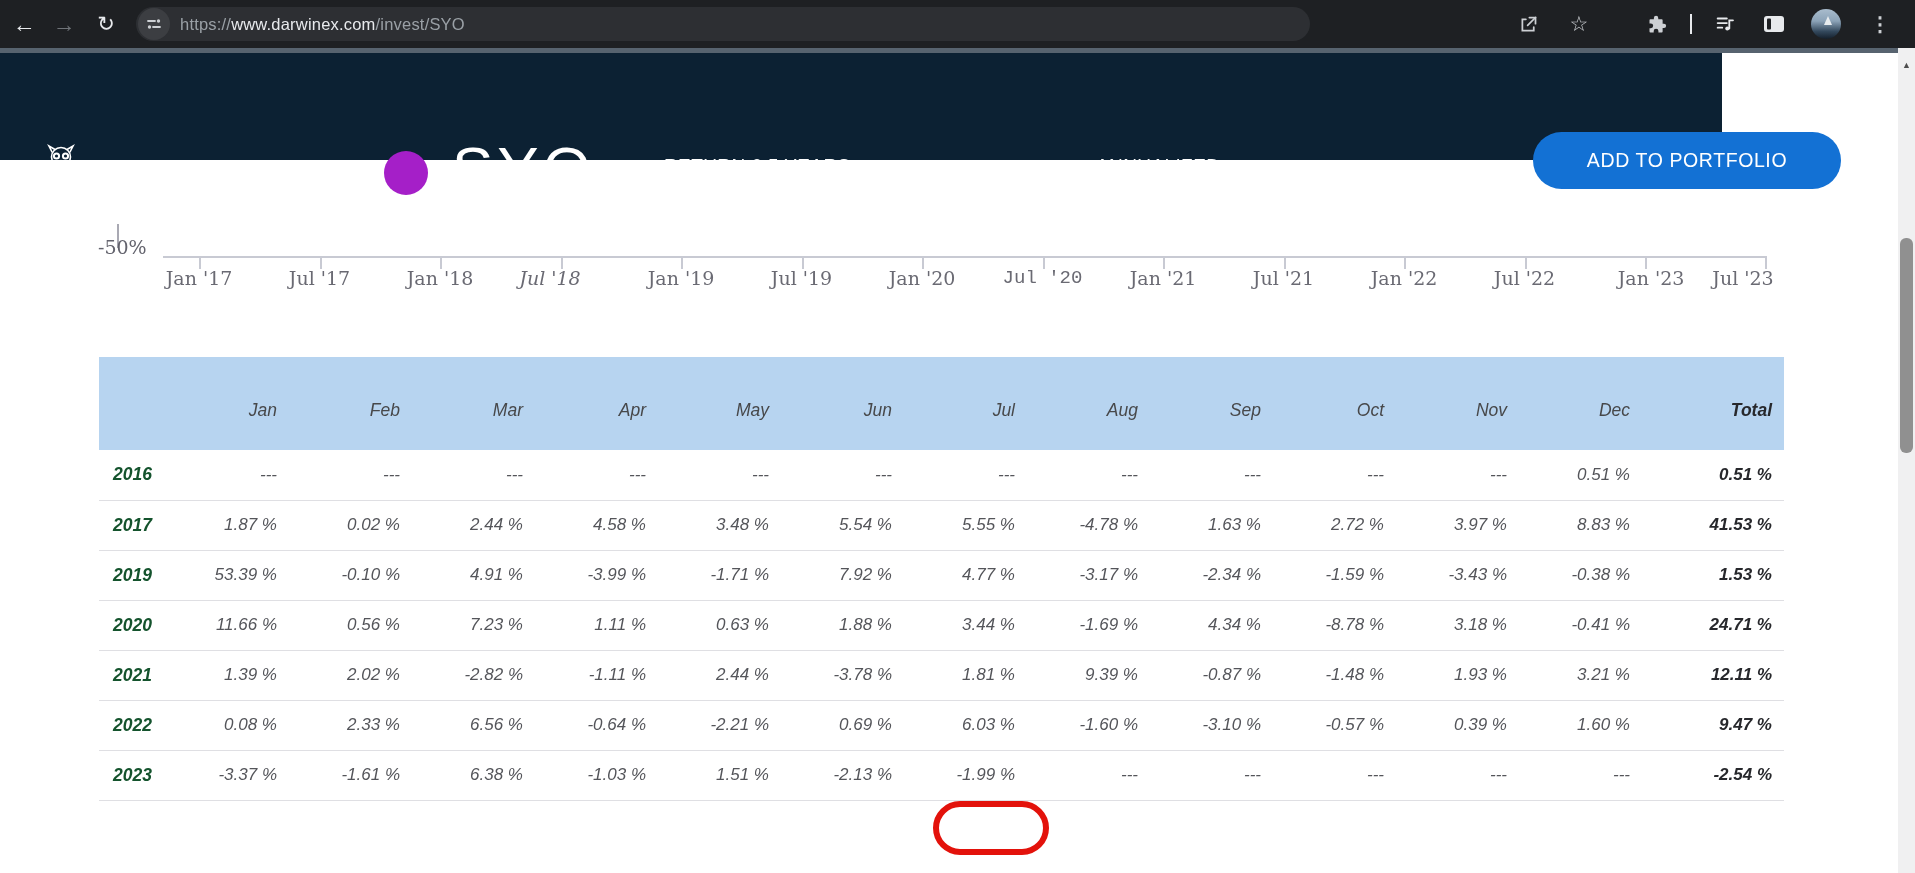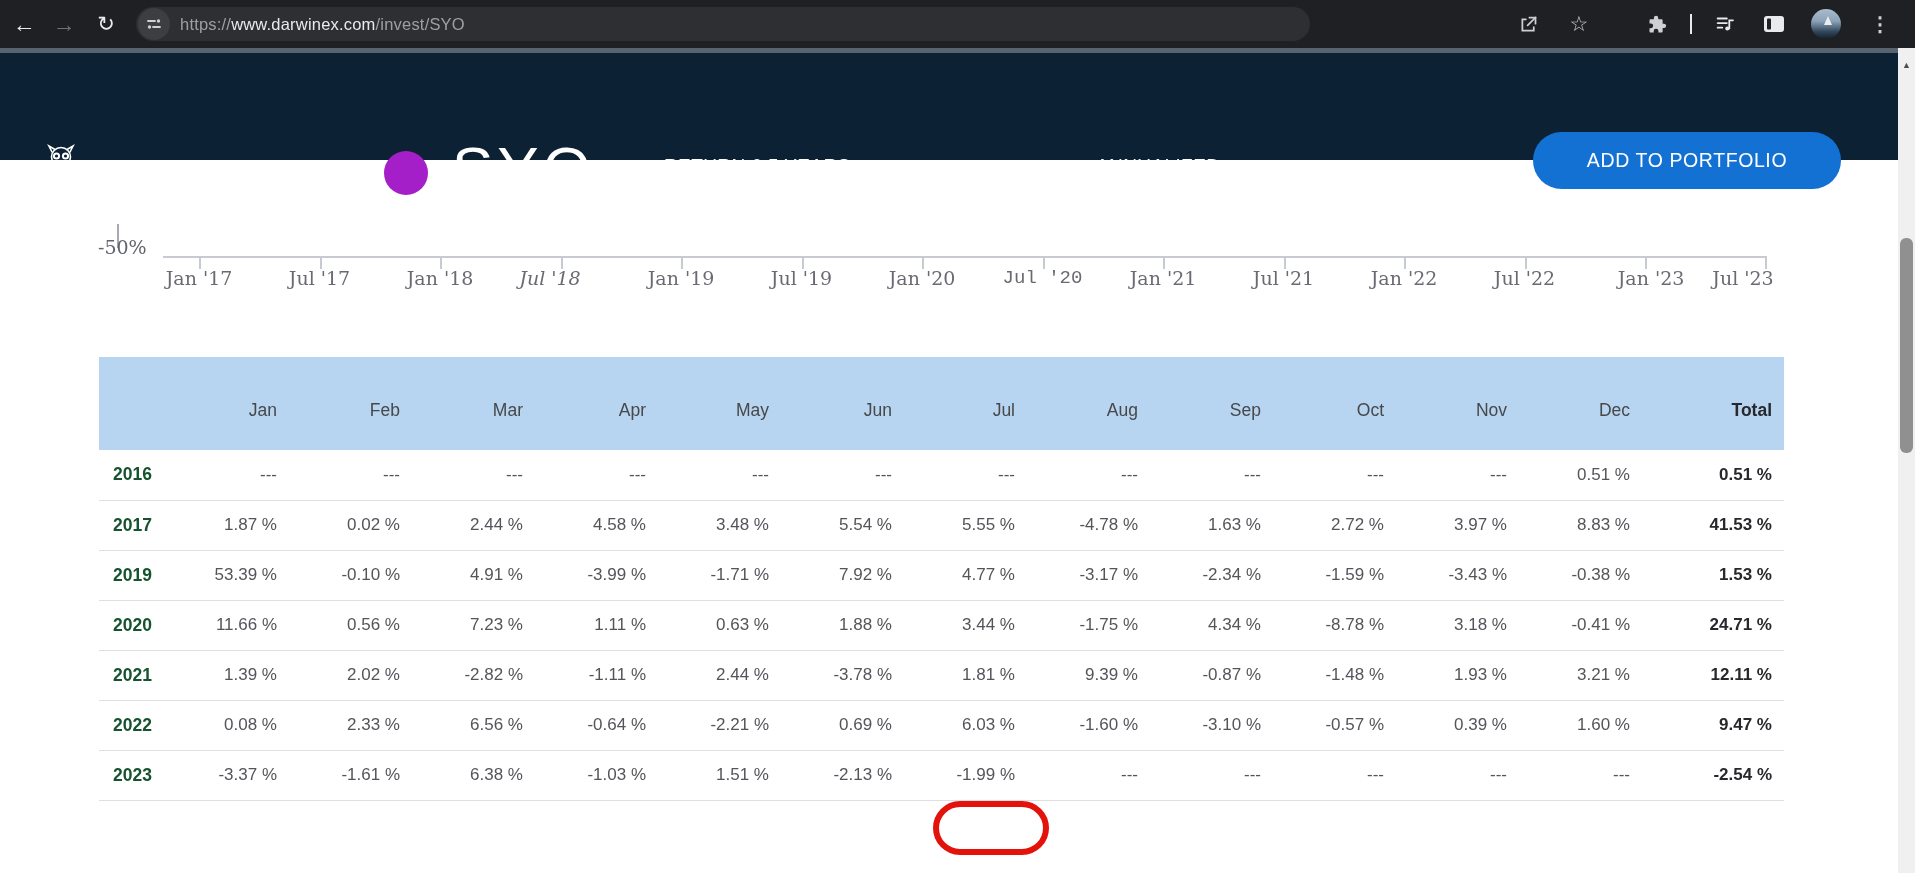--- a/index.html
+++ b/index.html
@@ -27,21 +27,21 @@
   .avatar{width:30px;height:30px;border-radius:50%;
       background:linear-gradient(180deg,#a9bccd 0%,#8ca3b8 40%,#33485c 75%,#141f2b 100%);
       position:relative;overflow:hidden;}
   .avatar:after{content:"";position:absolute;left:13px;top:7px;width:0;height:0;
       border-left:4px solid transparent;border-right:4px solid transparent;border-bottom:9px solid #e8ecef;}
 
   
   .page-strip{position:absolute;left:0;top:48px;width:1915px;height:5px;background:#57636f;}
 
   
-  .hero{position:absolute;left:0;top:53px;width:1915px;height:107px;background:#0c2133;}
+  .hero{position:absolute;left:0;top:53px;width:1722px;height:107px;background:#0c2133;}
   .brand{position:absolute;left:42px;top:90px;display:flex;align-items:flex-end;cursor:pointer;}
   .brand-text{color:#ffffff;font-size:32px;font-weight:bold;letter-spacing:0.5px;margin-left:10px;line-height:1;}
   .asset-dot{position:absolute;left:384px;top:98px;width:44px;height:44px;border-radius:50%;background:#a51fc8;}
   .asset-title{position:absolute;left:452px;top:84px;color:#ffffff;font-size:62px;line-height:64px;
       font-weight:400;letter-spacing:4px;}
   .stat-label{position:absolute;top:102px;color:#ffffff;font-size:19px;letter-spacing:0.4px;white-space:nowrap;}
   .stat-value{position:absolute;top:102px;color:#ffffff;font-size:20.5px;letter-spacing:0.3px;white-space:nowrap;}
   .add-btn{position:absolute;left:1533px;top:79px;width:308px;height:57px;border:none;border-radius:28.5px;
       background:#1371d4;color:#fff;font-size:19.5px;letter-spacing:0.6px;cursor:pointer;
       font-family:"Liberation Sans",sans-serif;}
@@ -51,21 +51,21 @@
   .y-tick-label{position:absolute;left:98px;top:236px;font-family:"DejaVu Serif",serif;
       font-size:19px;color:#63636d;}
   .axis-line{position:absolute;left:163px;top:256px;width:1604px;height:2px;background:#c8cad3;}
   .x-axis{position:absolute;left:0;top:0;width:1915px;height:0;}
   .tick{position:absolute;top:256px;width:2px;height:13px;background:#c8cad3;}
   .tick-label{position:absolute;top:267px;transform:translateX(-50%);font-family:"DejaVu Serif",serif;
       font-size:19px;color:#6a6a73;white-space:nowrap;}
 
   
   .table-wrap{position:absolute;left:99px;top:357px;width:1685px;}
-  table{width:100%;table-layout:fixed;border-collapse:collapse;}
+  table{width:100%;table-layout:fixed;border-collapse:collapse;font-style:italic;}
   thead tr{background:#b7d4f0;height:93px;}
   th{font-weight:normal;color:#47484a;font-size:17.5px;text-align:right;padding:14px 12px 0 0;}
   th.total{font-weight:bold;color:#27282c;}
   tbody tr{height:50px;border-bottom:1px solid #dfdfe3;}
   td{font-size:17px;color:#54555a;text-align:right;padding-right:12px;white-space:nowrap;}
   td.year{font-weight:bold;color:#14532d;text-align:left;padding-left:14px;font-size:17.5px;}
   td.total{font-weight:bold;color:#27282c;}
 
   
   .red-annotation{position:absolute;left:933px;top:801px;width:116px;height:54px;box-sizing:border-box;
@@ -293,21 +293,21 @@
           </tr>
           <tr>
             <td class="year">2020</td>
             <td>11.66 %</td>
             <td>0.56 %</td>
             <td>7.23 %</td>
             <td>1.11 %</td>
             <td>0.63 %</td>
             <td>1.88 %</td>
             <td>3.44 %</td>
-            <td>-1.75 %</td>
+            <td>-1.69 %</td>
             <td>4.34 %</td>
             <td>-8.78 %</td>
             <td>3.18 %</td>
             <td>-0.41 %</td>
             <td class="total">24.71 %</td>
           </tr>
           <tr>
             <td class="year">2021</td>
             <td>1.39 %</td>
             <td>2.02 %</td>

